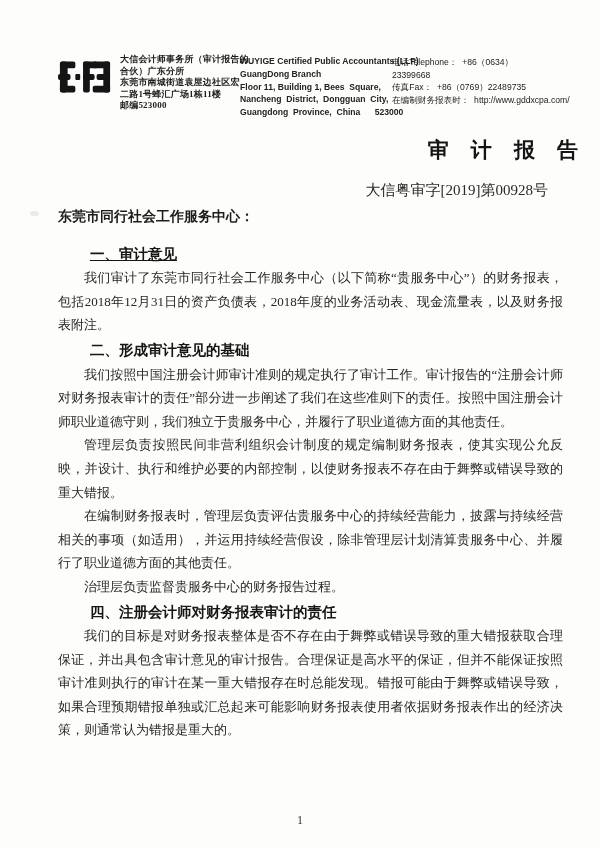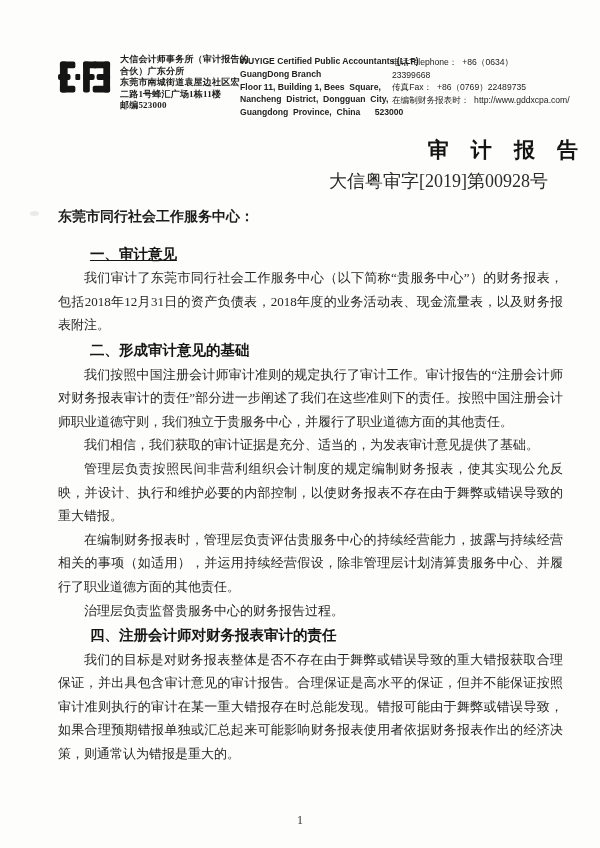--- a/index.html
+++ b/index.html
@@ -15,21 +15,21 @@
   .lh-en{width:152px;flex:0 0 152px;font-size:8.6px;line-height:12.8px;font-family:"Liberation Sans","DejaVu Sans",sans-serif;font-weight:600;color:#222;padding-top:1px;}
   .lh-contact{width:176px;flex:0 0 176px;font-size:8.6px;line-height:12.6px;font-family:"Liberation Sans","DejaVu Sans",sans-serif;font-weight:500;color:#222;padding-top:2px;}
   .lh-en .line,.lh-contact .line,.lh-cn .line{white-space:pre;}
   
   .title{
     position:absolute;top:136px;left:0;right:0;margin:0;text-align:right;
     font-size:21px;font-weight:700;color:#141414;
     font-family:"Liberation Sans","DejaVu Sans",sans-serif;
     letter-spacing:1.05em;text-indent:1.05em;
   }
-  .docnum{position:absolute;top:169px;right:52px;font-size:18px;color:#2a2a2a;margin-left:43px;}
+  .docnum{position:absolute;top:181px;right:52px;font-size:15px;color:#2a2a2a;margin-left:43px;}
   
   .content{position:absolute;top:205px;left:58px;width:505px;font-size:13px;line-height:23.6px;color:#262626;}
   .addressee{font-size:14px;font-weight:700;color:#1c1c1c;}
   h2.sec{font-size:14.5px;font-weight:700;color:#161616;margin:2px 0 0 0;padding-left:2.2em;line-height:23.6px;font-family:"Liberation Serif","DejaVu Serif",serif;}
   section:first-of-type h2.sec{margin-top:14px;text-decoration:underline;}
   .content p{margin:0;text-indent:2em;text-align:justify;}
   
   .pageno{position:absolute;bottom:20px;left:0;right:0;text-align:center;font-size:12px;color:#333;}
   .smudge{position:absolute;left:30px;top:211px;width:9px;height:5px;background:#eceae7;border-radius:50%;}
 </style>
@@ -88,21 +88,20 @@
     <div class="addressee">东莞市同行社会工作服务中心：</div>
 
     <section>
       <h2 class="sec">一、审计意见</h2>
       <p>我们审计了东莞市同行社会工作服务中心（以下简称“贵服务中心”）的财务报表，包括2018年12月31日的资产负债表，2018年度的业务活动表、现金流量表，以及财务报表附注。</p>
     </section>
 
     <section>
       <h2 class="sec">二、形成审计意见的基础</h2>
       <p>我们按照中国注册会计师审计准则的规定执行了审计工作。审计报告的“注册会计师对财务报表审计的责任”部分进一步阐述了我们在这些准则下的责任。按照中国注册会计师职业道德守则，我们独立于贵服务中心，并履行了职业道德方面的其他责任。</p>
-      <p>我们相信，我们获取的审计证据是充分、适当的，为发表审计意见提供了基础。</p>
     </section>
 
     <section>
       <p>管理层负责按照民间非营利组织会计制度的规定编制财务报表，使其实现公允反映，并设计、执行和维护必要的内部控制，以使财务报表不存在由于舞弊或错误导致的重大错报。</p>
       <p>在编制财务报表时，管理层负责评估贵服务中心的持续经营能力，披露与持续经营相关的事项（如适用），并运用持续经营假设，除非管理层计划清算贵服务中心、并履行了职业道德方面的其他责任。</p>
       <p>治理层负责监督贵服务中心的财务报告过程。</p>
     </section>
 
     <section>
       <h2 class="sec">四、注册会计师对财务报表审计的责任</h2>

